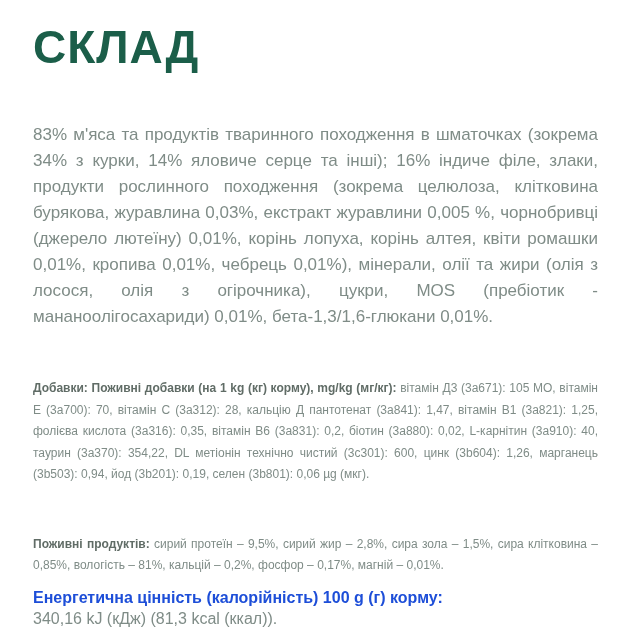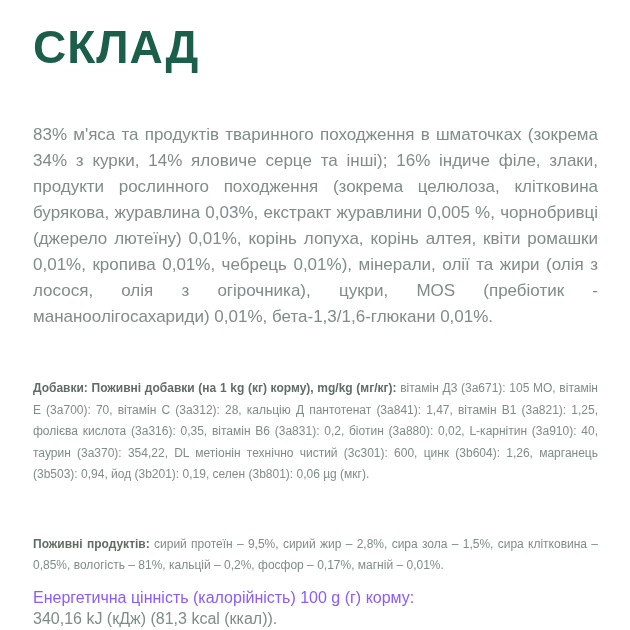--- a/index.html
+++ b/index.html
@@ -39,22 +39,22 @@
   .lead {
     font-weight: 700;
     color: #606c66;
   }
   .energy-block {
     margin-top: 9px;
   }
   .energy-heading {
     font-size: 16px;
     line-height: 21.5px;
-    font-weight: 400;
-    color: #8b5cf6;
+    font-weight: 700;
+    color: #1d4ed8;
   }
   .energy-value {
     font-size: 16px;
     line-height: 21.5px;
     color: #7f8c87;
   }
 </style>
 </head>
 <body>
 

